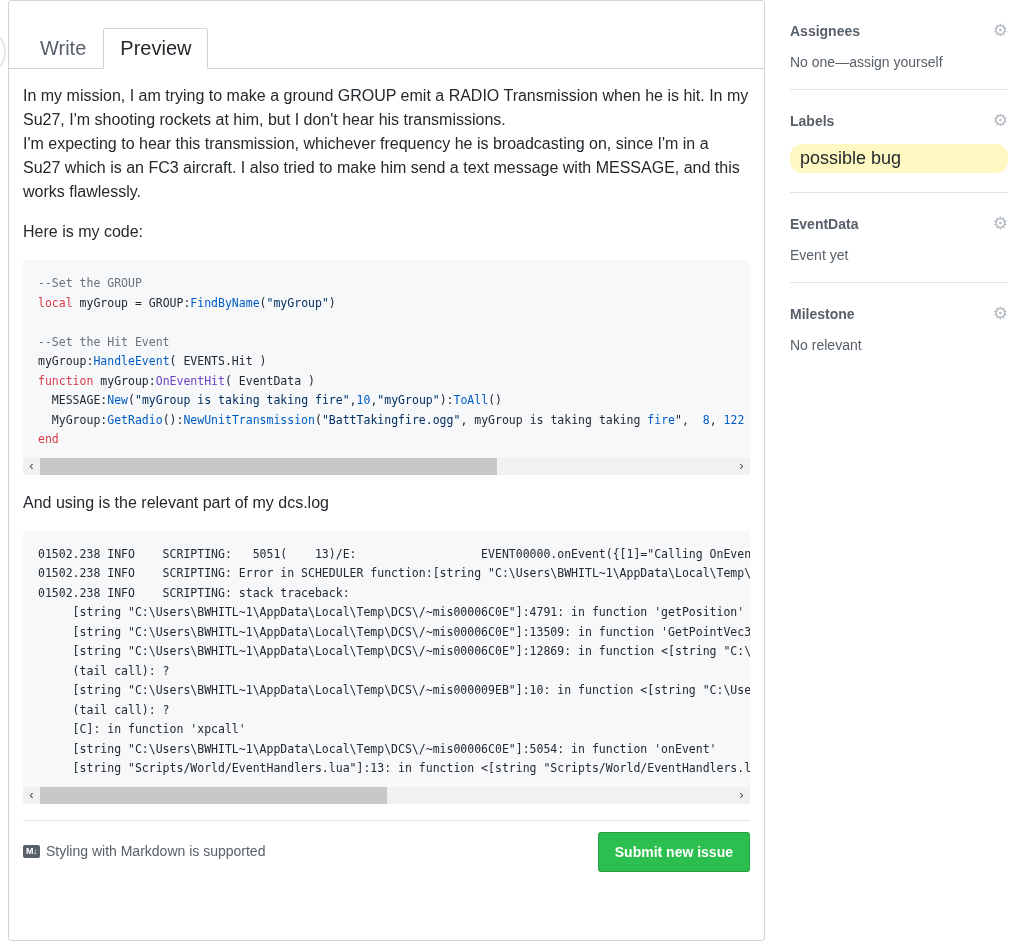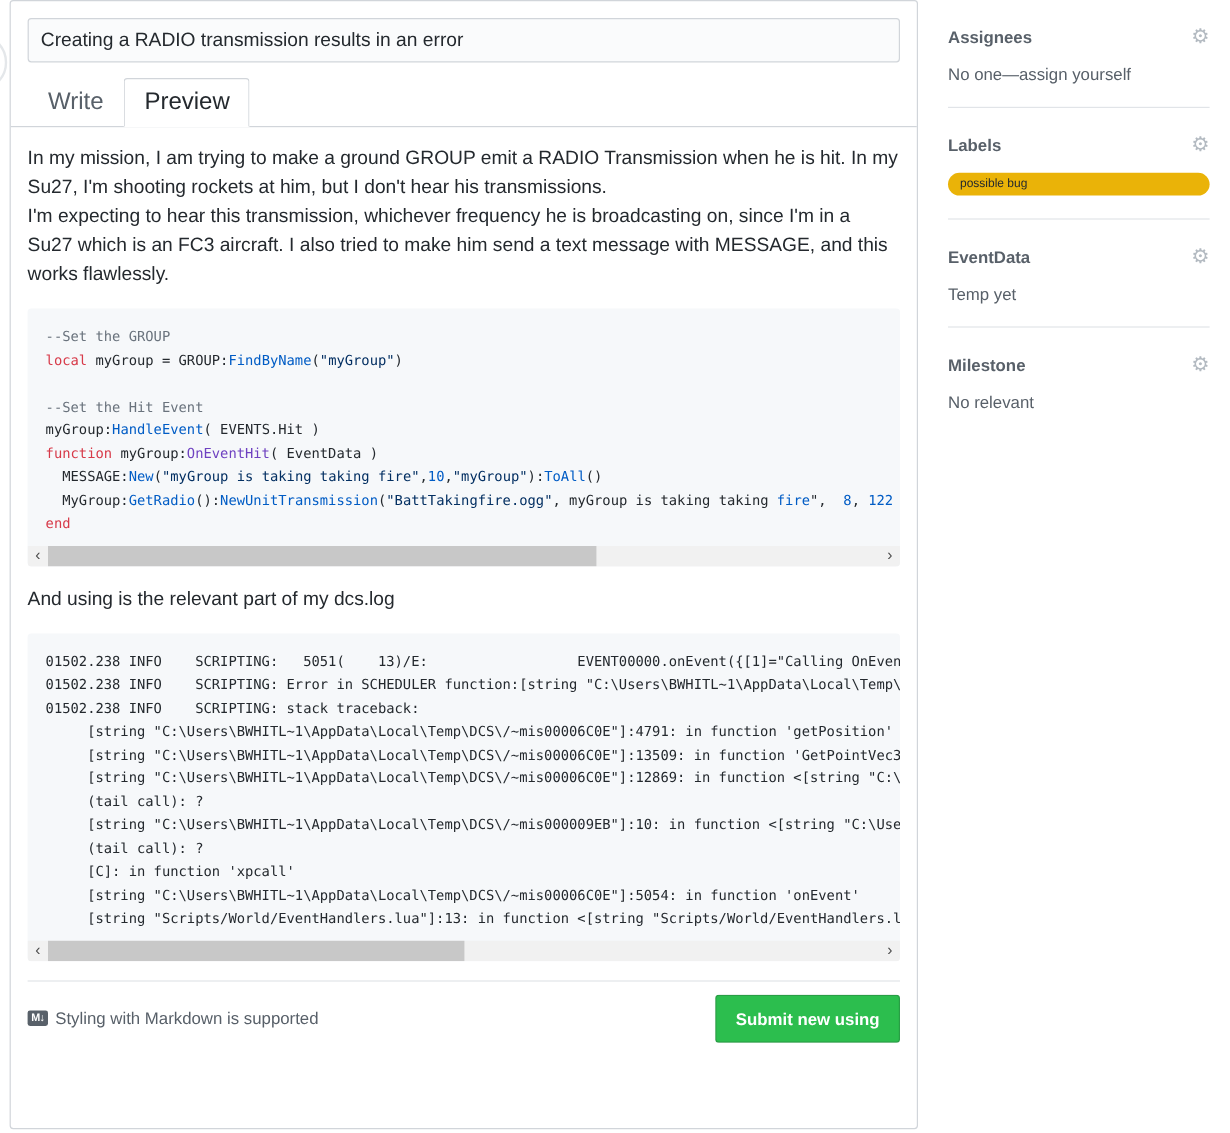--- a/index.html
+++ b/index.html
@@ -53,38 +53,38 @@
     cursor:pointer; font-family:"Liberation Sans", sans-serif; }
 
   .sidebar { position:absolute; left:790px; top:0; width:218px; }
   .sb-section { padding:23px 0 19px; border-bottom:1px solid #e1e4e8; }
   .sb-section.last { border-bottom:none; }
   .sb-header { display:flex; justify-content:space-between; align-items:center;
     font-size:14px; font-weight:600; color:#586069; margin-bottom:15px; }
   .gear { color:#b3bac1; font-size:17px; line-height:14px; font-weight:normal;
     cursor:pointer; }
   .sb-body { font-size:14px; color:#586069; }
-  .label-pill { background:#eab308; color:#24292e; font-size:10px; padding:4px 10px;
+  .label-pill { background:#fef9c3; color:#24292e; font-size:18px; padding:4px 10px;
     border-radius:12px; cursor:pointer; }
 </style>
 </head>
 <body>
 
 <div class="corner-arc"></div>
 
 <div class="main-box">
-  <input class="title-input" type="text" value="Creating a RADIO transmission results in an error" style="">
 
   <div class="tab-nav">
     <div class="tab">Write</div>
     <div class="tab active">Preview</div>
   </div>
 
   <div class="preview-body">
     <p><span>In my mission, I am trying to make a ground GROUP emit a RADIO Transmission when he is hit. In my Su27, I'm shooting rockets at him, but I don't hear his transmissions.</span><br><span>I'm expecting to hear this transmission, whichever frequency he is broadcasting on, since I'm in a Su27 which is an FC3 aircraft. I also tried to make him send a text message with MESSAGE, and this works flawlessly.</span></p>
+    <p>Here is my code:</p>
 
     <div class="code-wrap">
       <div class="code-content"><div class="code-line"><span class="tok-c">--Set the GROUP</span></div><div class="code-line"><span class="tok-k">local</span><span> myGroup = GROUP:</span><span class="tok-f">FindByName</span><span>(</span><span class="tok-s">"myGroup"</span><span>)</span></div><div class="code-line">&nbsp;</div><div class="code-line"><span class="tok-c">--Set the Hit Event</span></div><div class="code-line"><span>myGroup:</span><span class="tok-f">HandleEvent</span><span>( EVENTS.Hit )</span></div><div class="code-line"><span class="tok-k">function</span><span> myGroup:</span><span class="tok-e">OnEventHit</span><span>( EventData )</span></div><div class="code-line"><span>  MESSAGE:</span><span class="tok-f">New</span><span>(</span><span class="tok-s">"myGroup is taking taking fire"</span><span>,</span><span class="tok-n">10</span><span>,</span><span class="tok-s">"myGroup"</span><span>):</span><span class="tok-f">ToAll</span><span>()</span></div><div class="code-line"><span>  MyGroup:</span><span class="tok-f">GetRadio</span><span>():</span><span class="tok-f">NewUnitTransmission</span><span>(</span><span class="tok-s">"BattTakingfire.ogg"</span><span>, myGroup is taking taking </span><span class="tok-n">fire</span><span>",  </span><span class="tok-n">8</span><span>, </span><span class="tok-n">122</span></div><div class="code-line"><span class="tok-k">end</span></div></div>
       <div class="hscrollbar">
         <div class="sb-arrow">‹</div>
         <div class="sb-track">
           <div class="sb-thumb" style="width: 66%;"></div>
         </div>
         <div class="sb-arrow">›</div>
       </div>
@@ -103,21 +103,21 @@
       </div>
     </div>
 
     <hr class="body-divider">
 
     <div class="form-footer">
       <div class="md-note">
         <span class="md-icon">M↓</span>
         <span>Styling with Markdown is supported</span>
       </div>
-      <button class="submit-btn">Submit new using</button>
+      <button class="submit-btn">Submit new issue</button>
     </div>
   </div>
 </div>
 
 <div class="sidebar">
   <div class="sb-section">
     <div class="sb-header">
       <span>Assignees</span>
       <span class="gear">⚙</span>
     </div>
@@ -130,21 +130,21 @@
       <span class="gear">⚙</span>
     </div>
     <div class="label-pill">possible bug</div>
   </div>
 
   <div class="sb-section">
     <div class="sb-header">
       <span>EventData</span>
       <span class="gear">⚙</span>
     </div>
-    <div class="sb-body">Temp yet</div>
+    <div class="sb-body">Event yet</div>
   </div>
 
   <div class="sb-section last">
     <div class="sb-header">
       <span>Milestone</span>
       <span class="gear">⚙</span>
     </div>
     <div class="sb-body">No relevant</div>
   </div>
 </div>

